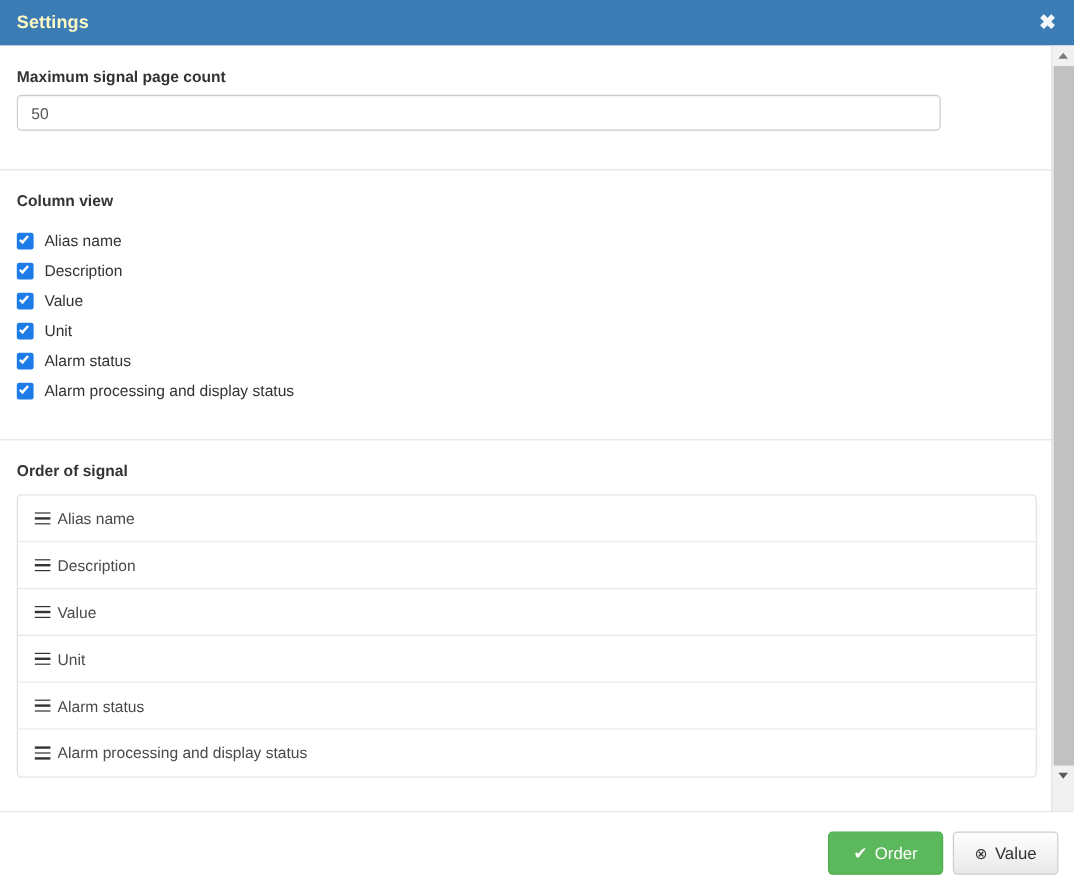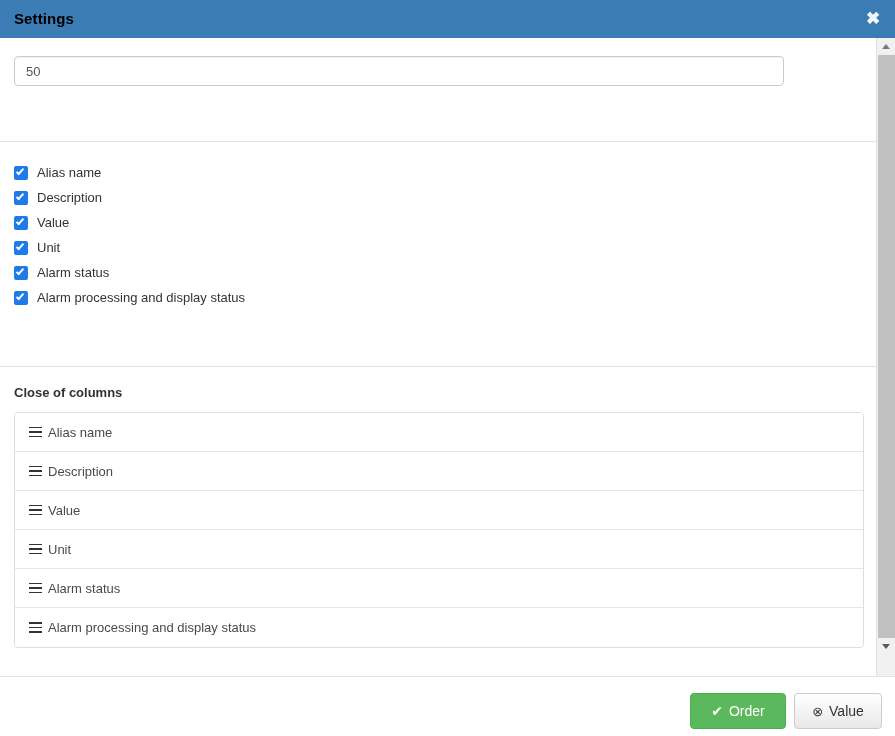--- a/index.html
+++ b/index.html
@@ -34,21 +34,21 @@
     height: 38px;
     background: #3b7cb5;
     box-sizing: border-box;
   }
   .dialog-title {
     position: absolute;
     left: 14px;
     top: 10px;
     font-size: 15px;
     font-weight: bold;
-    color: #000000;
+    color: #fef9c3;
     letter-spacing: 0.1px;
   }
   .close-x {
     position: absolute;
     right: 11px;
     top: 8px;
     width: 22px;
     height: 22px;
     line-height: 22px;
     text-align: center;
@@ -323,26 +323,28 @@
 <div class="dialog">
 
   <div class="dialog-header">
     <div class="dialog-title">Settings</div>
     <div class="close-x">✖</div>
   </div>
 
   <div class="dialog-body">
 
     <div class="section sect-pagecount">
+      <span class="section-label">Maximum signal page count</span>
       <input class="text-input" type="text" value="50" style="">
     </div>
 
     <div class="hr hr-1"></div>
 
     <div class="section sect-columnview">
+      <span class="section-label">Column view</span>
 
       <div class="check-row">
         <span class="checkbox"></span>
         <span class="check-label">Alias name</span>
       </div>
       <div class="check-row">
         <span class="checkbox"></span>
         <span class="check-label">Description</span>
       </div>
       <div class="check-row">
@@ -359,21 +361,21 @@
       </div>
       <div class="check-row">
         <span class="checkbox"></span>
         <span class="check-label">Alarm processing and display status</span>
       </div>
     </div>
 
     <div class="hr hr-2"></div>
 
     <div class="section sect-order">
-      <span class="section-label">Close of columns</span>
+      <span class="section-label">Order of signal</span>
 
       <div class="order-list">
         <div class="order-item">
           <span class="drag-handle">
               <span></span>
               <span></span>
               <span></span>
             </span>
           <span>Alias name</span>
         </div>

